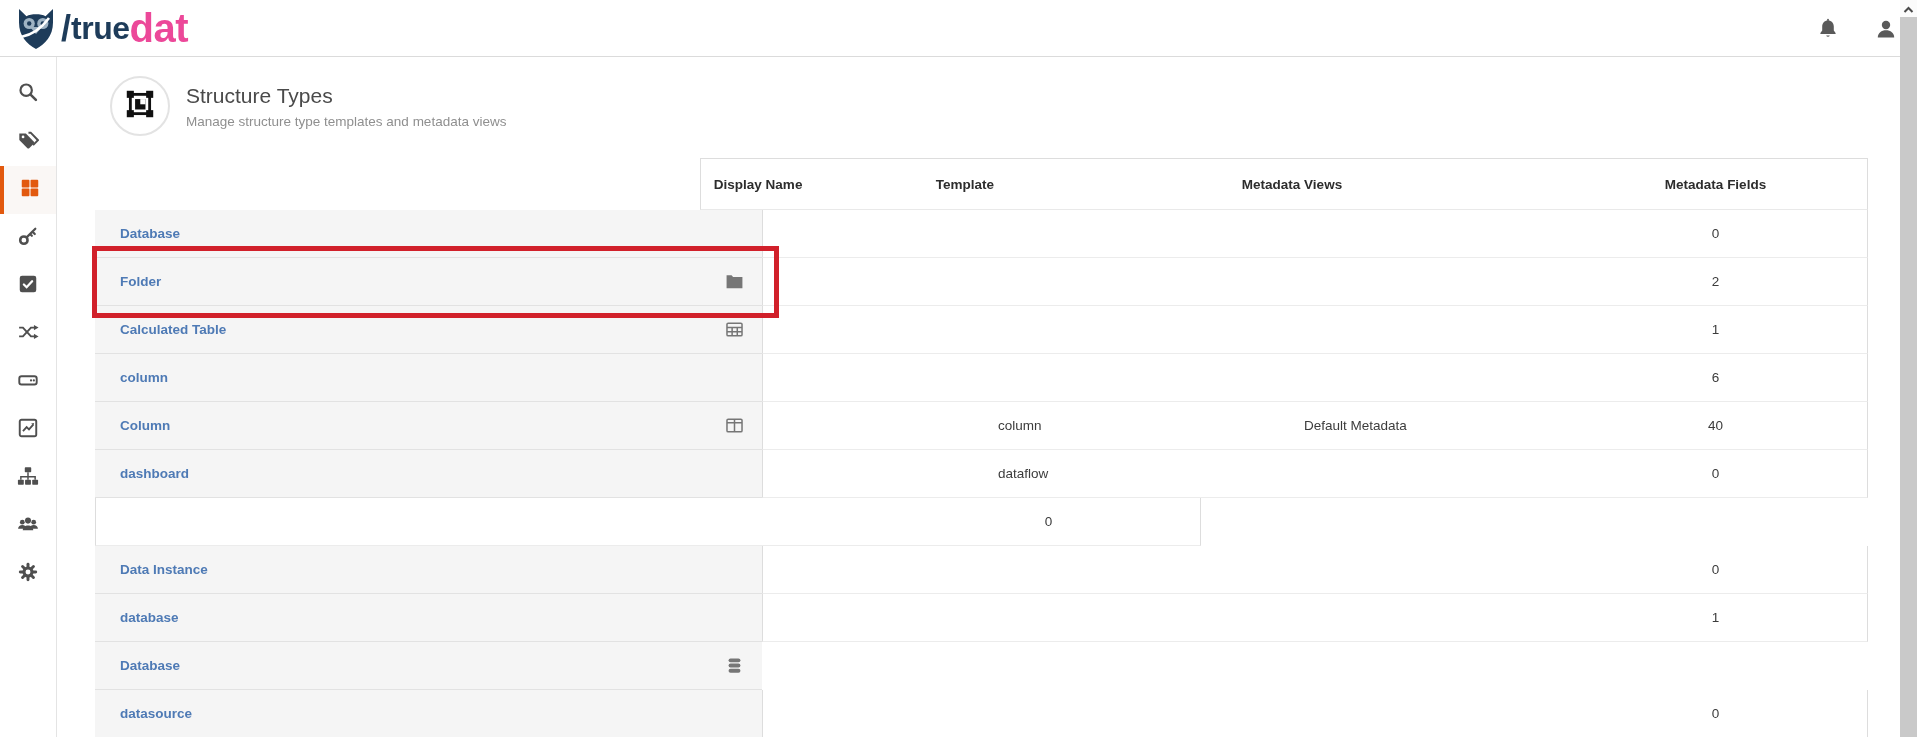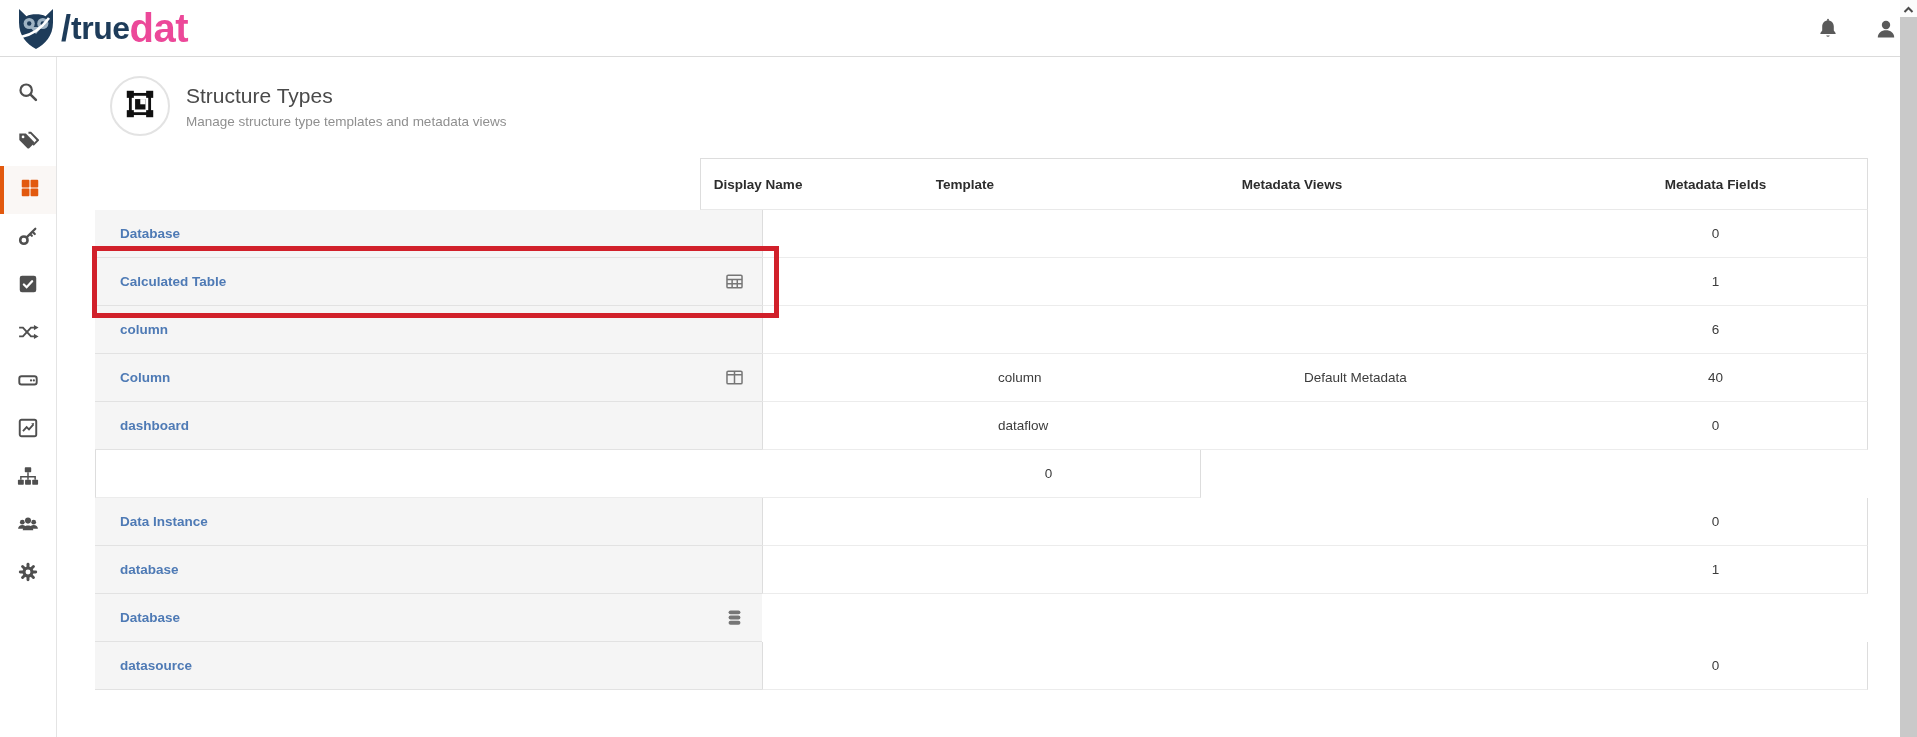--- a/index.html
+++ b/index.html
@@ -258,20 +258,37 @@
 
     </div>
     <div class="data-cells">
       <div class="c-name"></div>
       <div class="c-template"></div>
       <div class="c-views"></div>
       <div class="c-fields">0</div>
     </div>
   </div>
 
+  <div class="trow">
+    <div class="name-cell">
+      <span class="name-link">Folder</span>
+      <span class="row-icon">
+        <svg viewBox="0 0 24 24" width="19" height="19">
+              <path d="M2 4h6.3L10.2 6.4H22v14H2z" fill="#767676"></path>
+            </svg>
+      </span>
+
+    </div>
+    <div class="data-cells">
+      <div class="c-name"></div>
+      <div class="c-template"></div>
+      <div class="c-views"></div>
+      <div class="c-fields">2</div>
+    </div>
+  </div>
 
   <div class="trow">
     <div class="name-cell">
       <span class="name-link">Calculated Table</span>
 
       <span class="row-icon">
         <svg viewBox="0 0 24 24" width="19" height="19">
           <g stroke="#767676" stroke-width="1.9" fill="none">
             <rect x="2.5" y="4" width="19" height="16" rx="1.5"></rect>
             <path d="M2.5 9.5h19 M9 9.5V20 M15.5 9.5V20 M2.5 14.7h19"></path>

